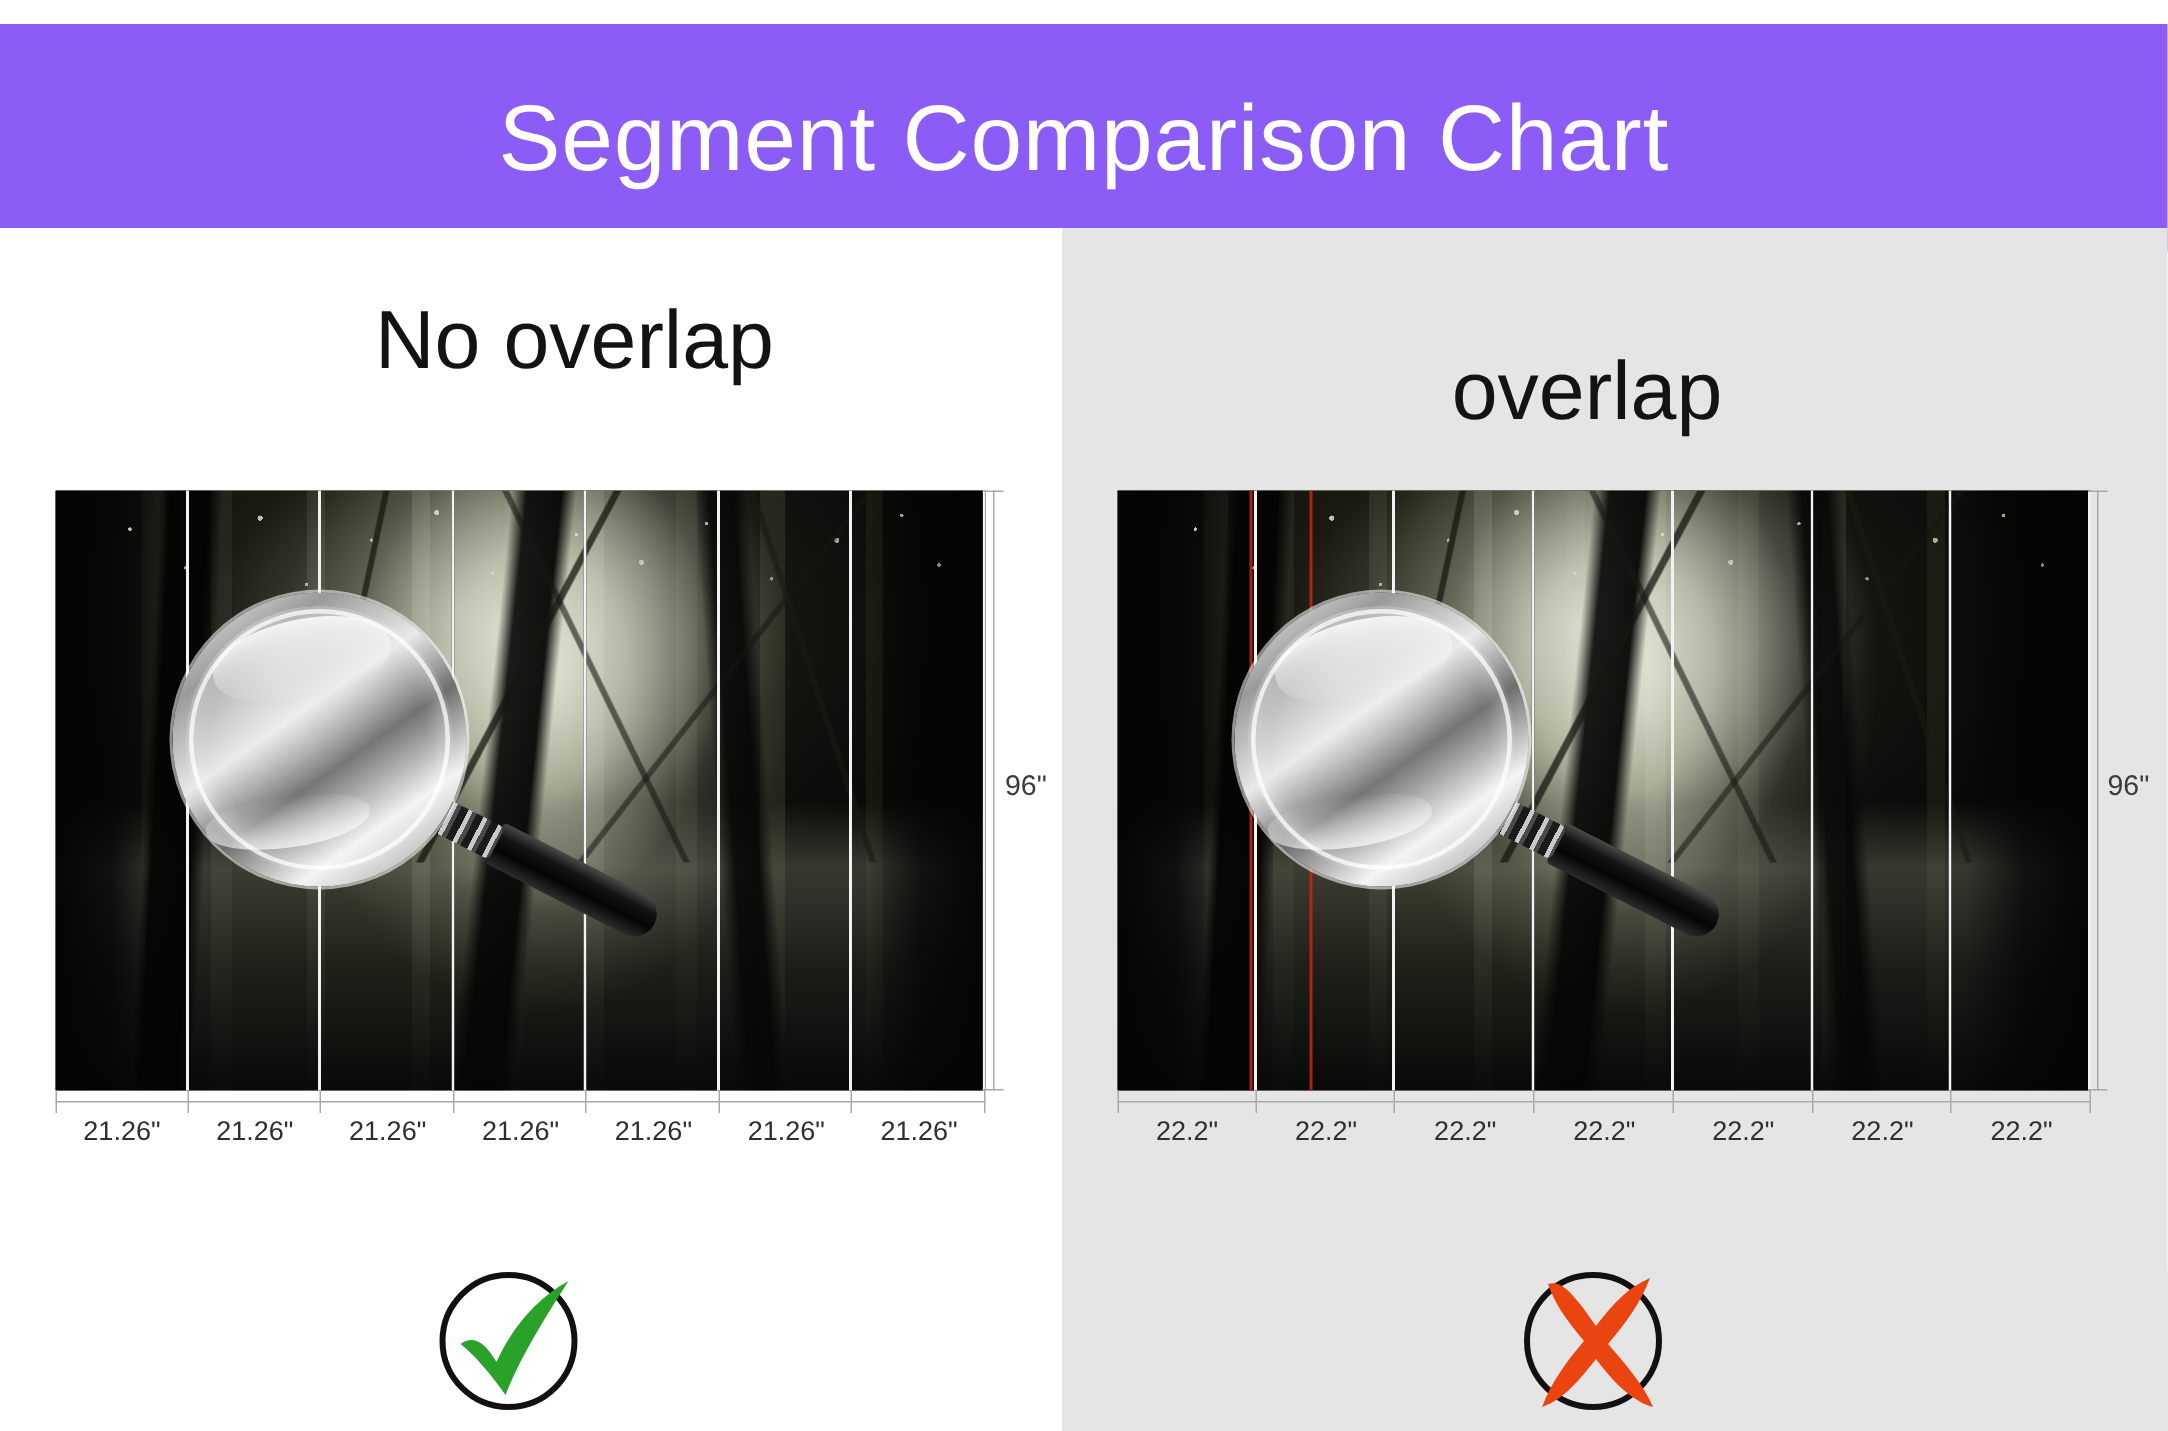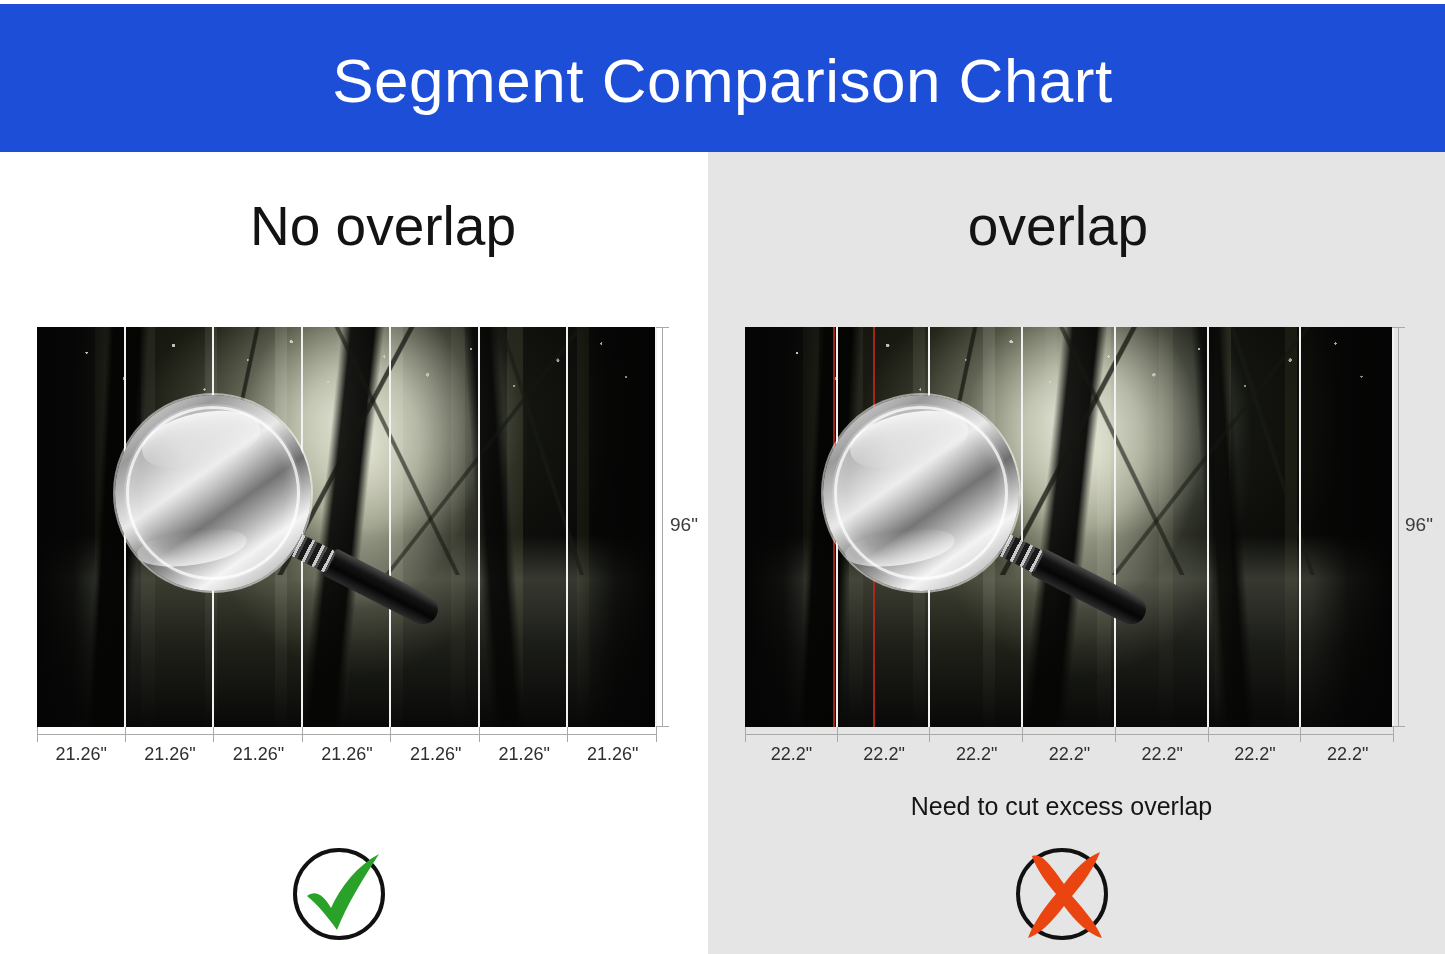--- a/index.html
+++ b/index.html
@@ -14,24 +14,24 @@
 
   .page {
     position: relative;
     width: 1445px;
     height: 954px;
   }
 
   
   .title-bar {
     position: absolute;
-    left: 0; top: 4px;
+    left: 0; top: 16px;
     width: 1445px;
     height: 152px;
-    background: #1d4ed8;
+    background: #8b5cf6;
     display: flex;
     align-items: center;
     justify-content: center;
   }
   .title-text {
     color: #ffffff;
     font-size: 62px;
     font-weight: 400;
     letter-spacing: 0.5px;
     font-family: "Liberation Sans", sans-serif;
@@ -57,21 +57,21 @@
     position: absolute;
     top: 42px;
     width: 100%;
     text-align: center;
     font-size: 55px;
     color: #131313;
     font-weight: 400;
     font-family: "Liberation Sans", sans-serif;
   }
   .panel-left .panel-heading  { padding-right: 30px; margin-left: 44px; }
-  .panel-right .panel-heading { padding-right: 37px; }
+  .panel-right .panel-heading { padding-right: 37px; margin-top: 34px; }
 
   
   .mural-wrap {
     position: absolute;
     top: 175px;
   }
   .panel-left  .mural-wrap { left: 37px; }
   .panel-right .mural-wrap { left: 745px - 708px; }
   .panel-right .mural-wrap { left: 37px; }
 
@@ -534,21 +534,20 @@
       <div class="seg-labels" style="left:37px; width:649px">
         <div class="seg-label">22.2"</div>
         <div class="seg-label">22.2"</div>
         <div class="seg-label">22.2"</div>
         <div class="seg-label">22.2"</div>
         <div class="seg-label">22.2"</div>
         <div class="seg-label">22.2"</div>
         <div class="seg-label">22.2"</div>
       </div>
 
-      <div class="caption">Need to cut excess overlap</div>
 
       <div class="verdict">
         <svg width="104" height="104" viewBox="0 0 104 104">
           <circle cx="52" cy="52" r="44" fill="none" stroke="#111111" stroke-width="4"></circle>
           <path d="M22 14 C30 12, 36 16, 54 42 C66 26, 76 16, 90 10 C84 26, 74 40, 62 54 C76 70, 86 82, 92 96 C78 92, 66 80, 54 64 C40 82, 30 92, 18 96 C24 80, 34 66, 46 52 C34 38, 26 26, 22 14 Z" fill="#ea4510"></path>
         </svg>
       </div>
     </div>
 
   </div>

